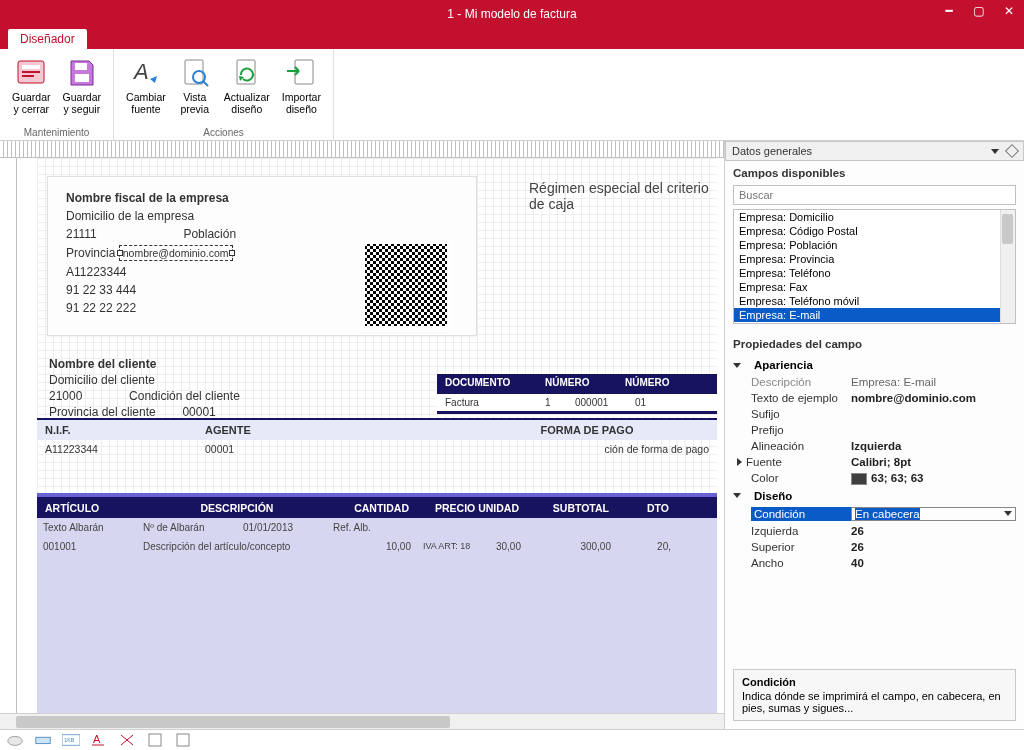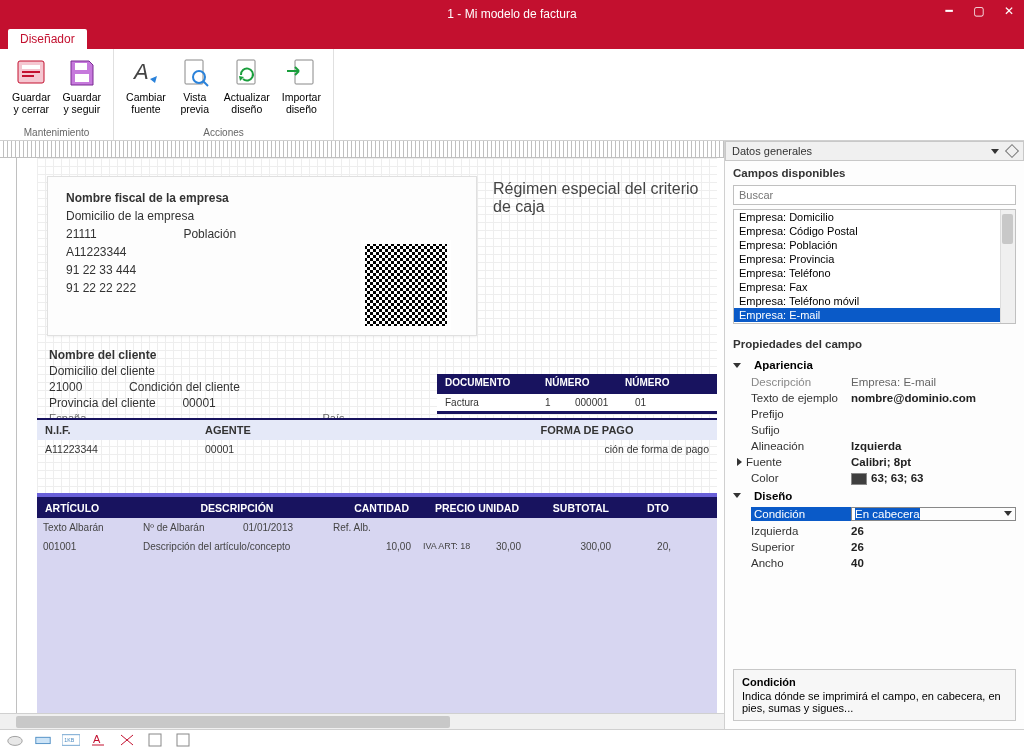--- a/index.html
+++ b/index.html
@@ -24,26 +24,26 @@
   .design-body { display: flex; flex: 1; overflow: hidden; }
   .canvas-outer { flex: 1; overflow: auto; background: #fff; position: relative; }
   .canvas { position: relative; width: 680px; height: 700px; margin-left: 20px; background-image: linear-gradient(to right, #eee 1px, transparent 1px), linear-gradient(to bottom, #eee 1px, transparent 1px); background-size: 8px 8px; }
   .company-box { position: absolute; left: 10px; top: 18px; width: 430px; height: 160px; background: #fdfdfd; border: 1px solid #e0e0e0; box-shadow: 0 1px 2px rgba(0,0,0,0.06); padding: 14px 18px; font-size: 12px; color: #333; }
   .company-box .line { margin-bottom: 4px; }
   .bold { font-weight: 600; }
   .email-sel { display: inline-block; border: 1px dashed #333; padding: 1px 3px; font-size: 10.5px; position: relative; }
   .email-sel::before, .email-sel::after { content:""; position:absolute; width:4px; height:4px; background:#fff; border:1px solid #333; }
   .email-sel::before { left:-3px; top:50%; margin-top:-3px; }
   .email-sel::after { right:-3px; top:50%; margin-top:-3px; }
-  .regimen { position:absolute; left: 456px; top: 22px; font-size: 16px; color:#444; }
+  .regimen { position:absolute; left: 492px; top: 22px; font-size: 14px; color:#444; }
   .qr { position:absolute; left: 324px; top: 82px; width: 90px; height: 90px; }
   .qr-pattern { width:100%; height:100%; background:
     conic-gradient(#000 25%, #fff 0 50%, #000 0 75%, #fff 0) 0 0/6px 6px;
     outline: 4px solid #fff; outline-offset: -4px; }
-  .client-box { position:absolute; left: 12px; top: 190px; font-size: 12px; color:#333; }
+  .client-box { position:absolute; left: 12px; top: 199px; font-size: 12px; color:#333; }
   .client-box .line { margin-bottom: 2px; }
   .doc-header { position:absolute; left: 400px; top: 216px; width: 280px; }
   .doc-header .hrow { display:flex; font-size: 10px; }
   .doc-header .hrow.t { background:#18135f; color:#fff; font-weight:600; }
   .doc-header .hrow.d { background:#fff; color:#333; border-top:3px solid #18135f; border-bottom:3px solid #18135f; }
   .doc-header .cell { padding: 3px 8px; }
   .doc-header .c1 { width: 100px; }
   .doc-header .c2 { width: 80px; }
   .doc-header .c4 { width: 40px; }
   .band { position:absolute; left:0; width:680px; font-size: 11px; }
@@ -201,20 +201,24 @@
         <div class="canvas">
           <div class="regimen">Régimen especial del criterio de caja</div>
           <div class="company-box">
             <div class="line bold">Nombre fiscal de la empresa</div>
             <div class="line">Domicilio de la empresa</div>
             <div class="line">
               <span>21111</span>
               <span style="display:inline-block;width:80px"></span>
               <span>Población</span>
             </div>
+            <div class="line">
+              <span>Provincia</span>
+              <span class="email-sel">nombre@dominio.com</span>
+            </div>
             <div class="line">A11223344</div>
             <div class="line">91 22 33 444</div>
             <div class="line">91 22 22 222</div>
           </div>
           <div class="qr">
               <div class="qr-pattern"></div>
             </div>
 
           <div class="client-box">
             <div class="line bold">Nombre del cliente</div>
@@ -335,25 +339,25 @@
         </div>
       <div class="prop-row">
           <div class="k" style="color:#888">Descripción</div>
           <div class="v light">Empresa: E-mail</div>
         </div>
       <div class="prop-row">
           <div class="k">Texto de ejemplo</div>
           <div class="v">nombre@dominio.com</div>
         </div>
       <div class="prop-row">
+          <div class="k">Sufijo</div>
+          <div class="v"></div>
+        </div>
+      <div class="prop-row">
           <div class="k">Prefijo</div>
-          <div class="v"></div>
-        </div>
-      <div class="prop-row">
-          <div class="k">Sufijo</div>
           <div class="v"></div>
         </div>
       <div class="prop-row">
           <div class="k">Alineación</div>
           <div class="v">Izquierda</div>
         </div>
       <div class="prop-row">
           <div class="k"><span class="chev right" style="margin-left:-14px;margin-right:4px"></span><span>Fuente</span></div>
           <div class="v">Calibri; 8pt</div>
         </div>

